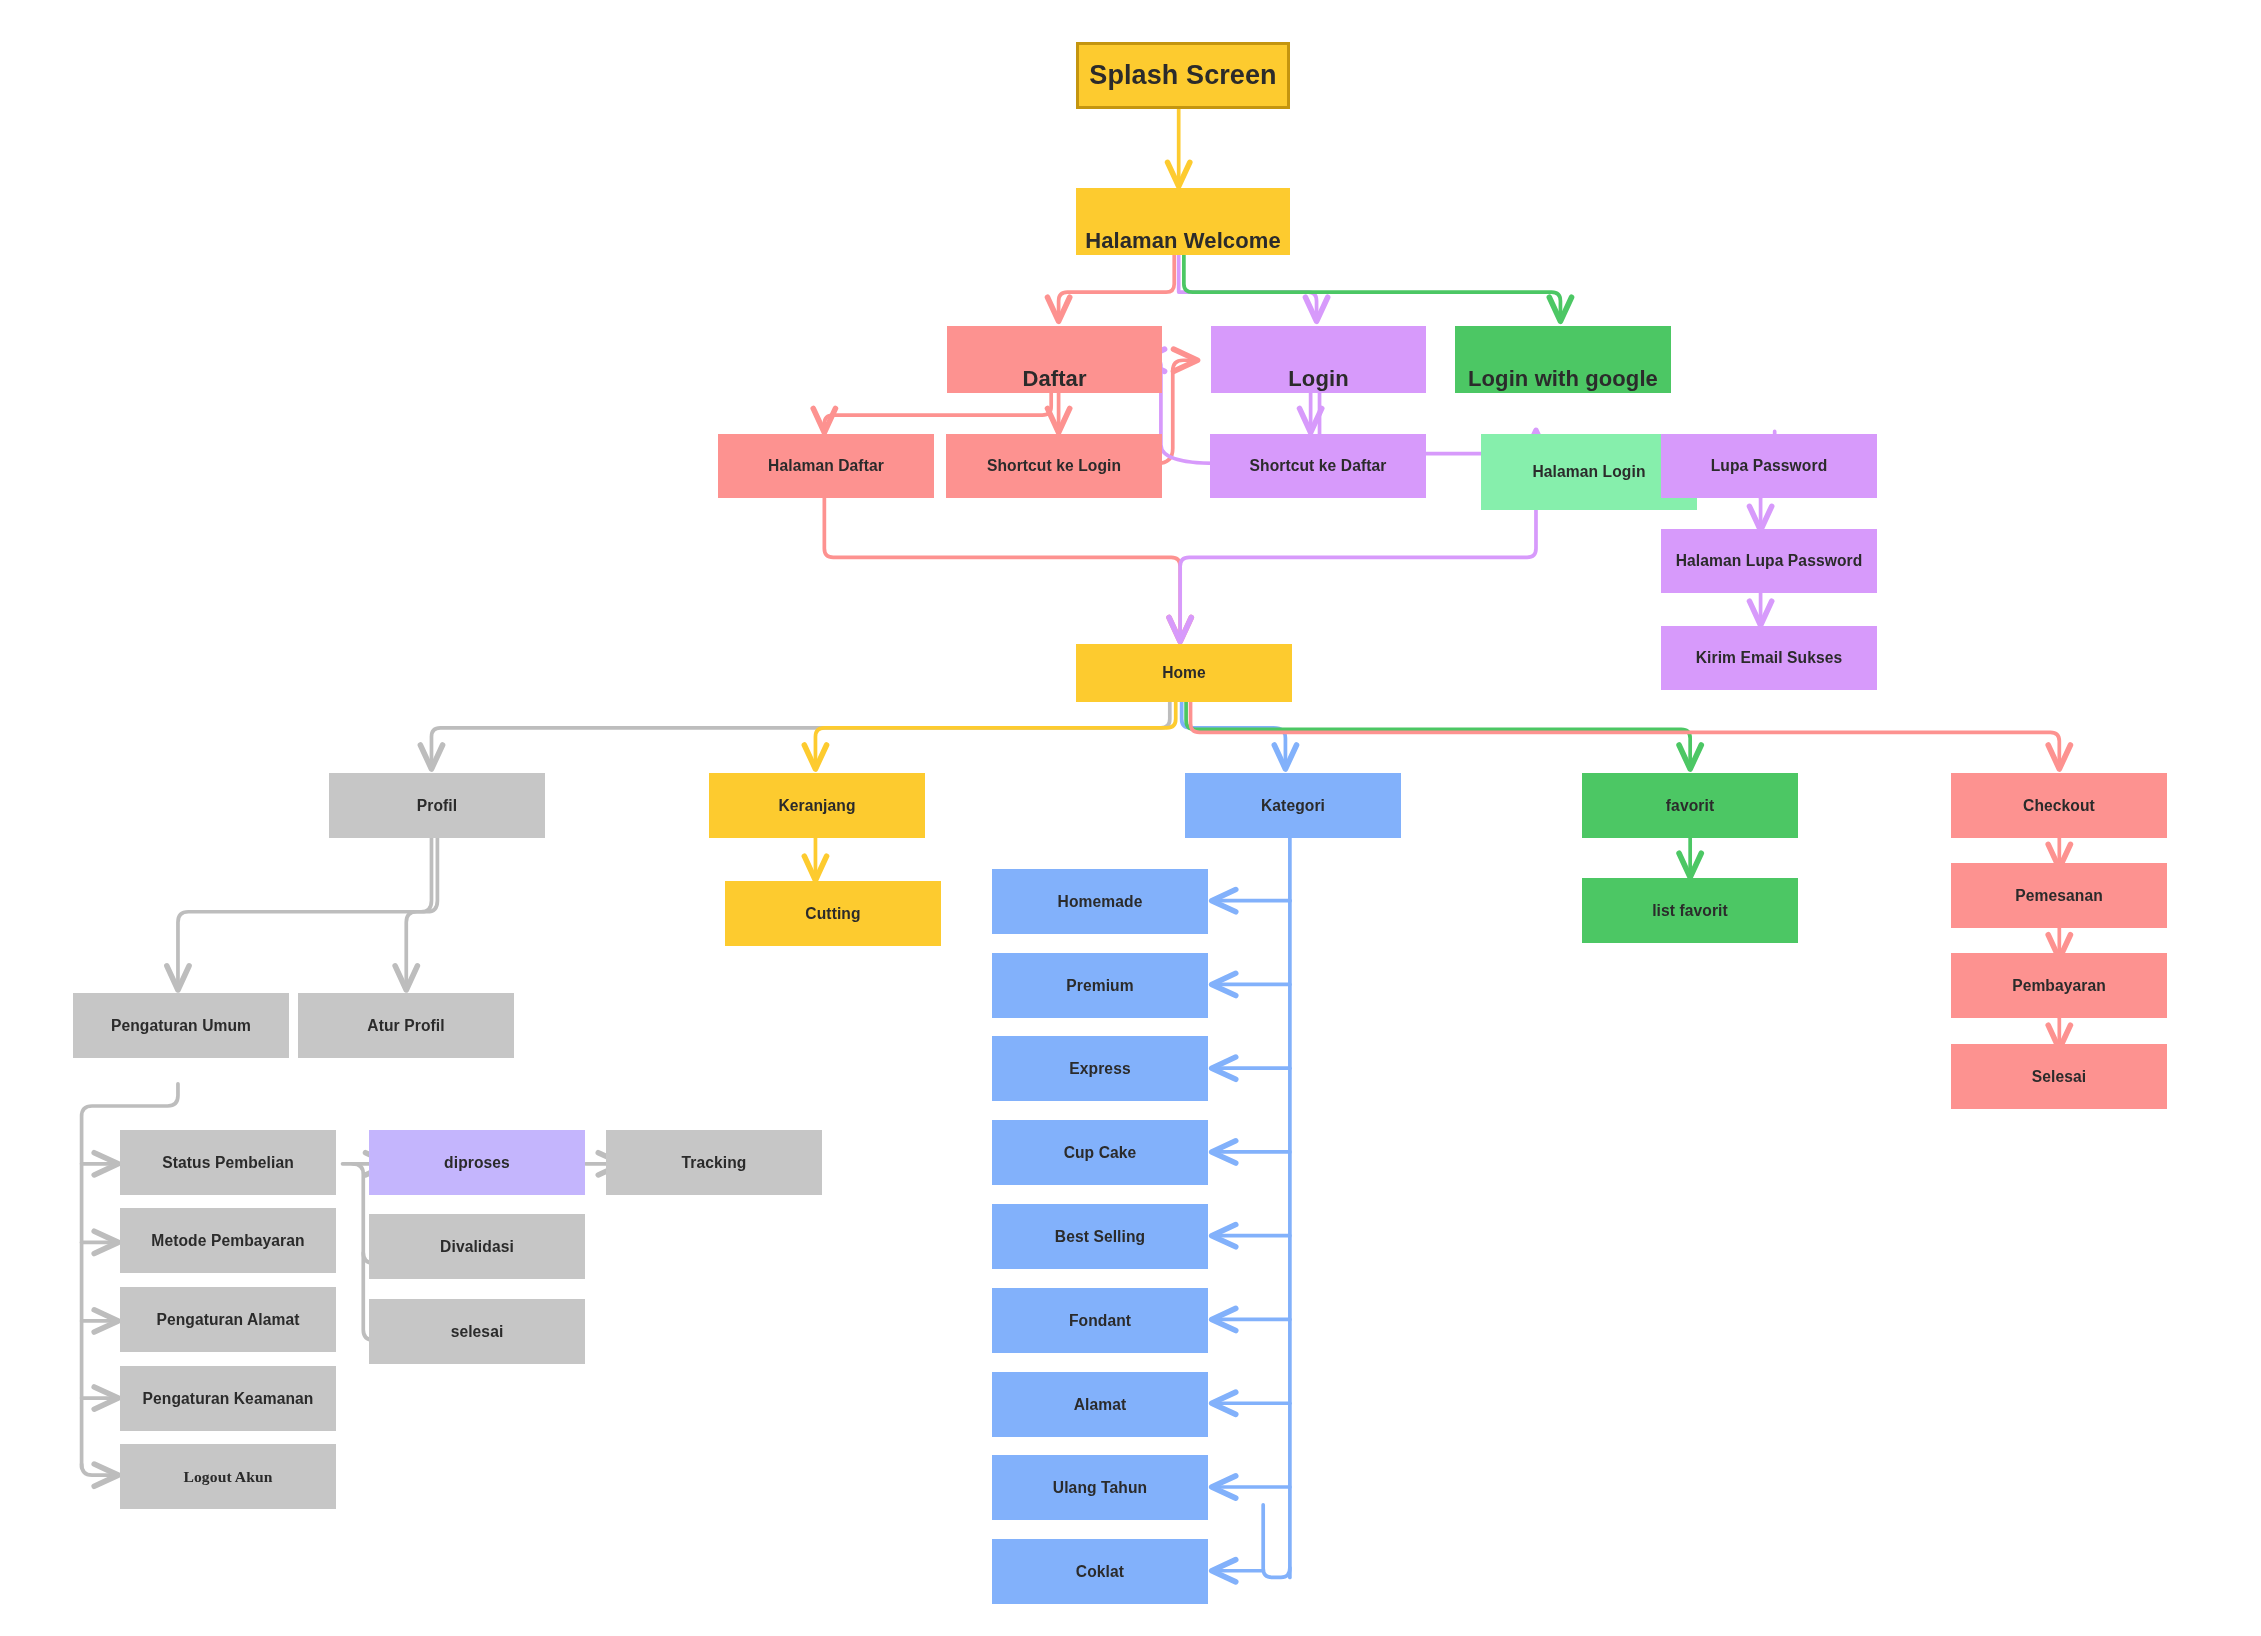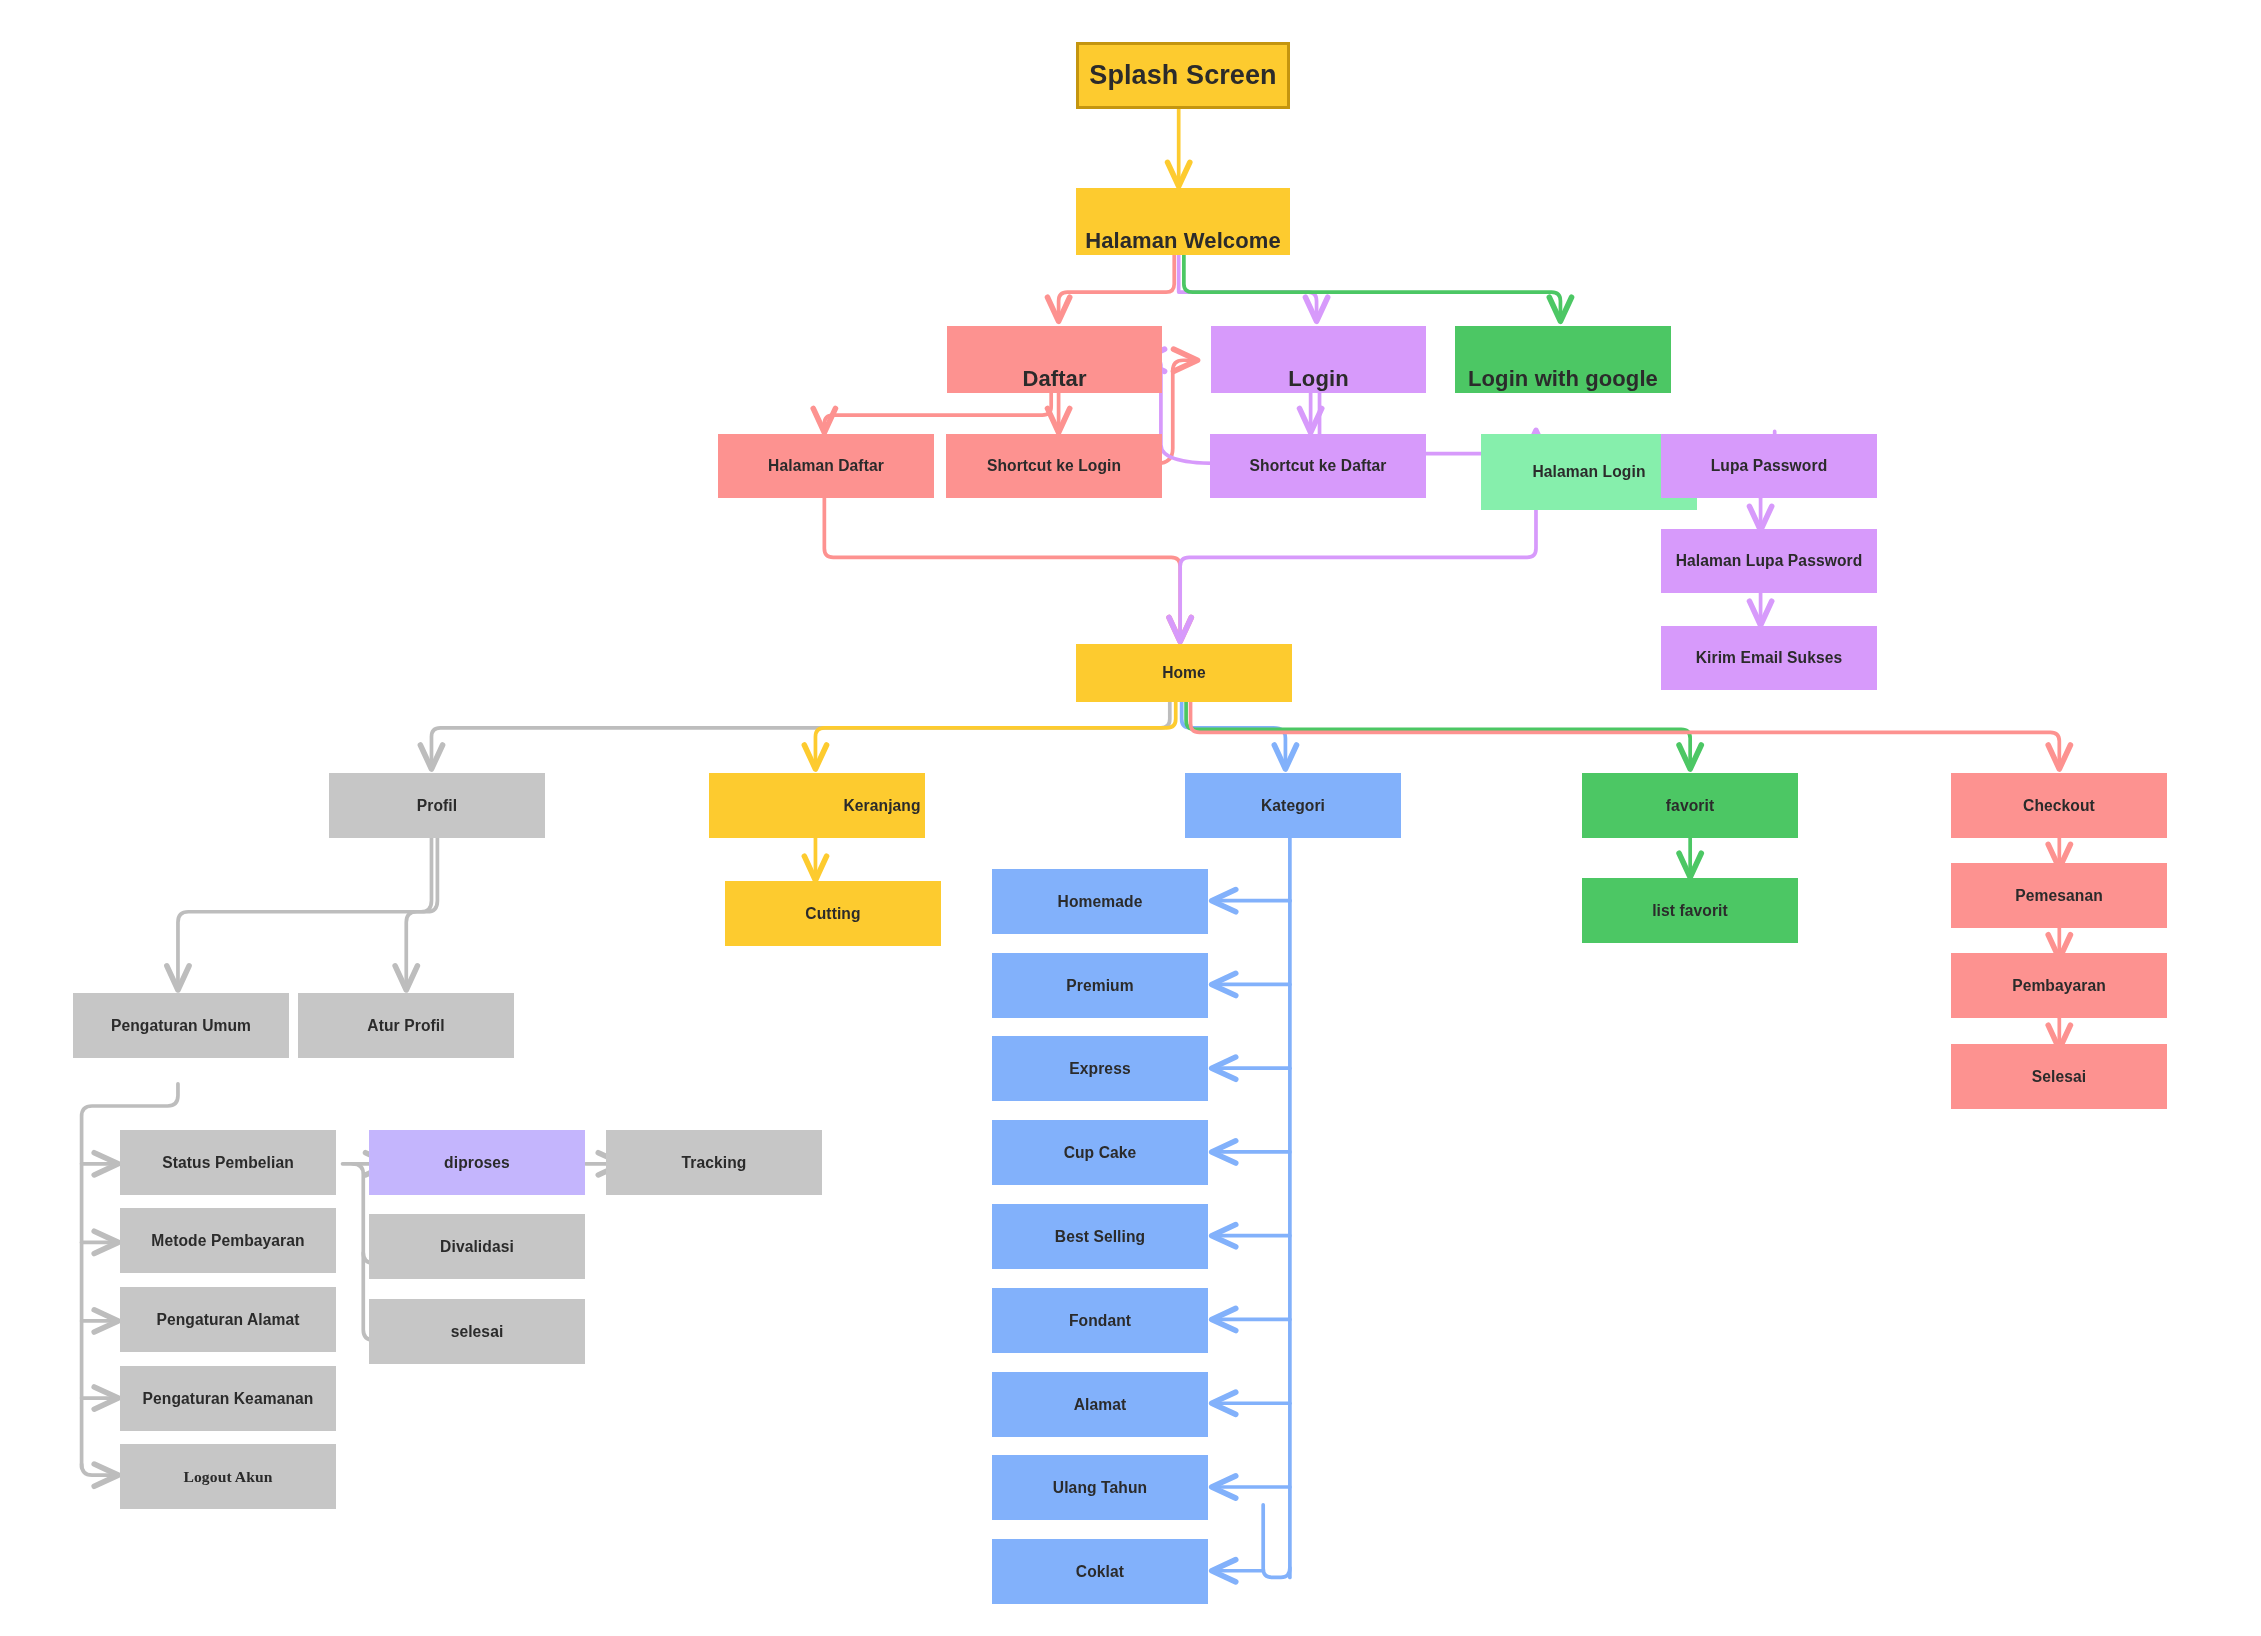--- a/index.html
+++ b/index.html
@@ -199,21 +199,21 @@
   </div>
 
   <div class="node t-md" style="left:1076px; top:644px; width:216px; height:58px; background:#FDCB2F;">
     <span>Home</span>
   </div>
 
   <div class="node t-md" style="left:329px; top:773px; width:216px; height:65px; background:#C6C6C6;">
     <span>Profil</span>
   </div>
 
-  <div class="node t-md" style="left:709px; top:773px; width:216px; height:65px; background:#FDCB2F;justify-content:flex-end;">
+  <div class="node t-md" style="left:709px; top:773px; width:216px; height:65px; background:#FDCB2F;">
     <span>Keranjang</span>
   </div>
 
   <div class="node t-md" style="left:709px; top:881px; width:216px; height:65px; background:#FDCB2F;margin-left:16px;">
     <span>Cutting</span>
   </div>
 
   <div class="node t-md" style="left:1185px; top:773px; width:216px; height:65px; background:#82B1FB;">
     <span>Kategori</span>
   </div>

